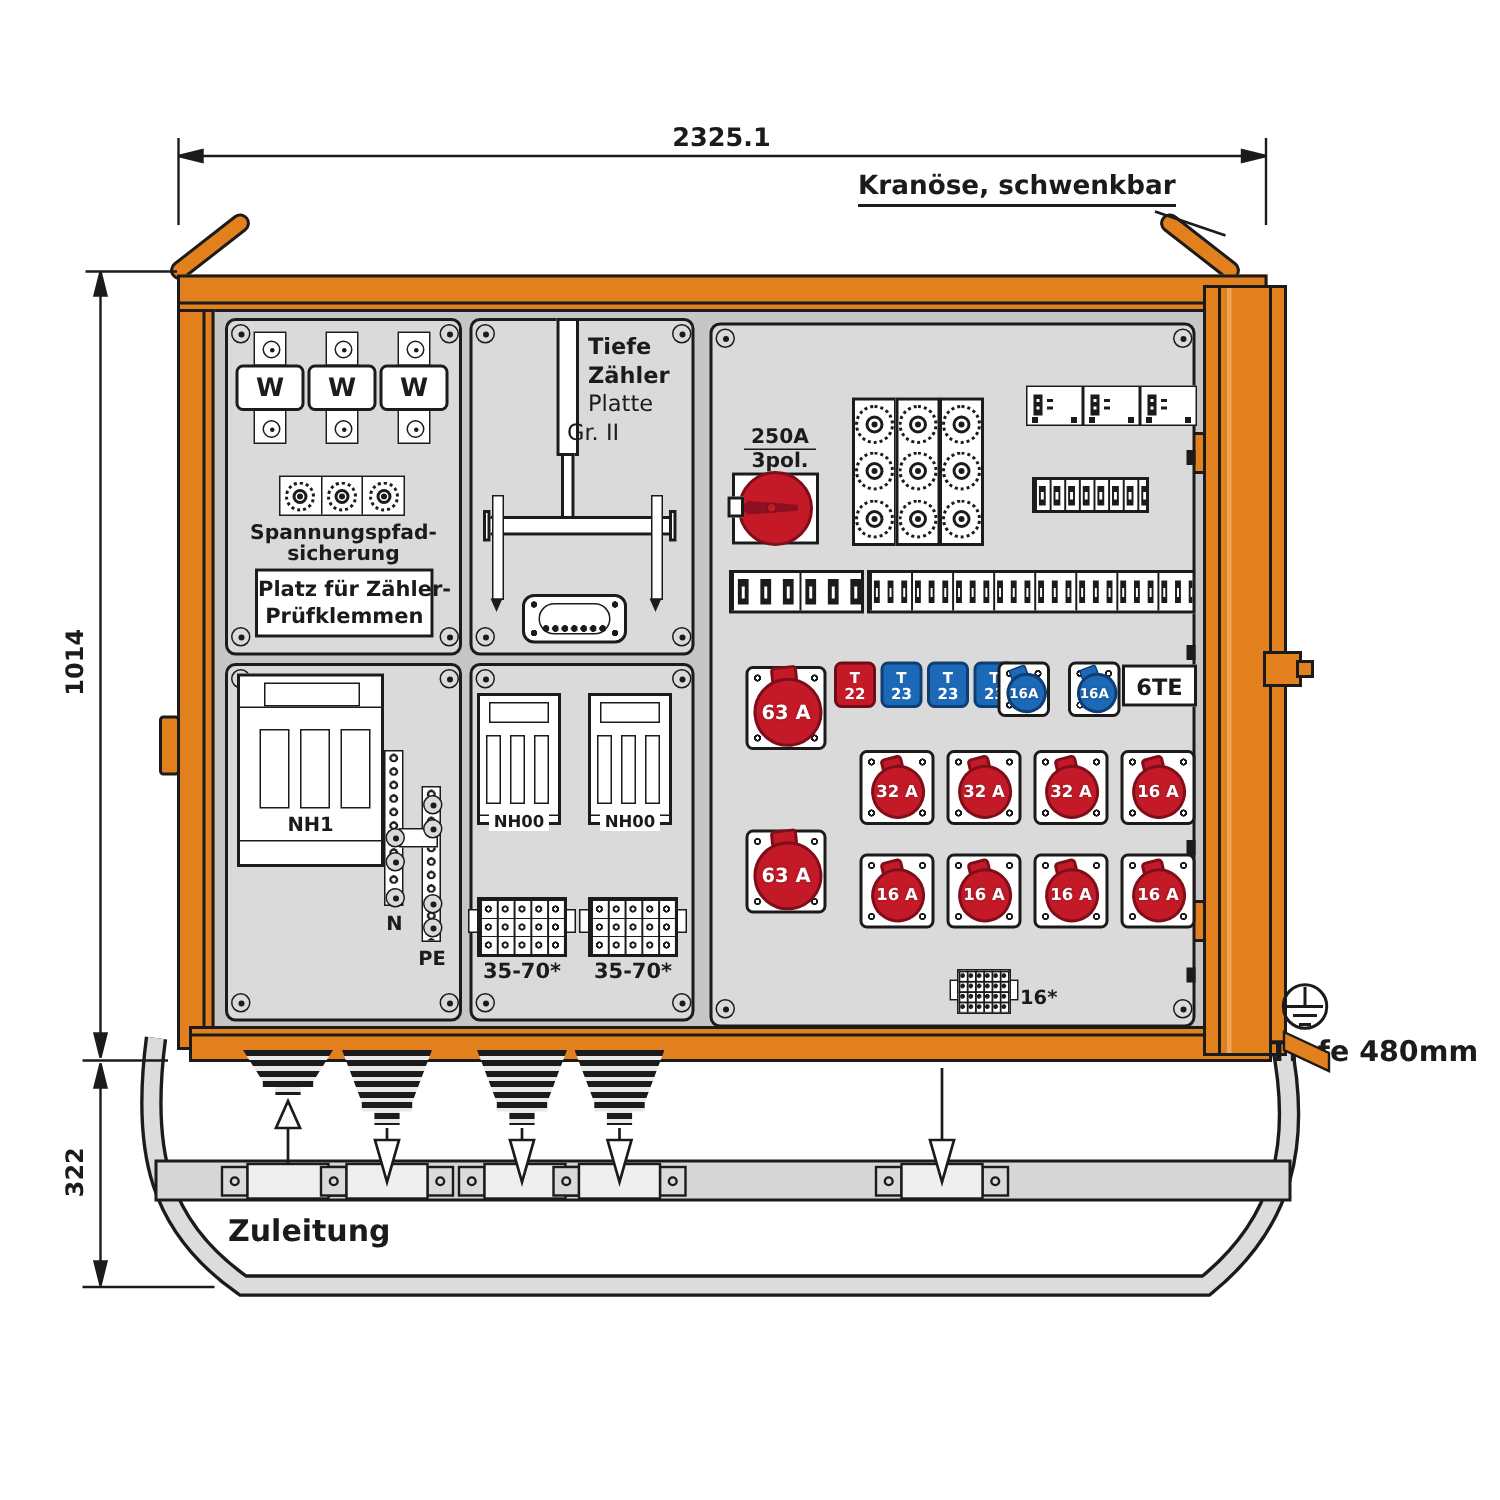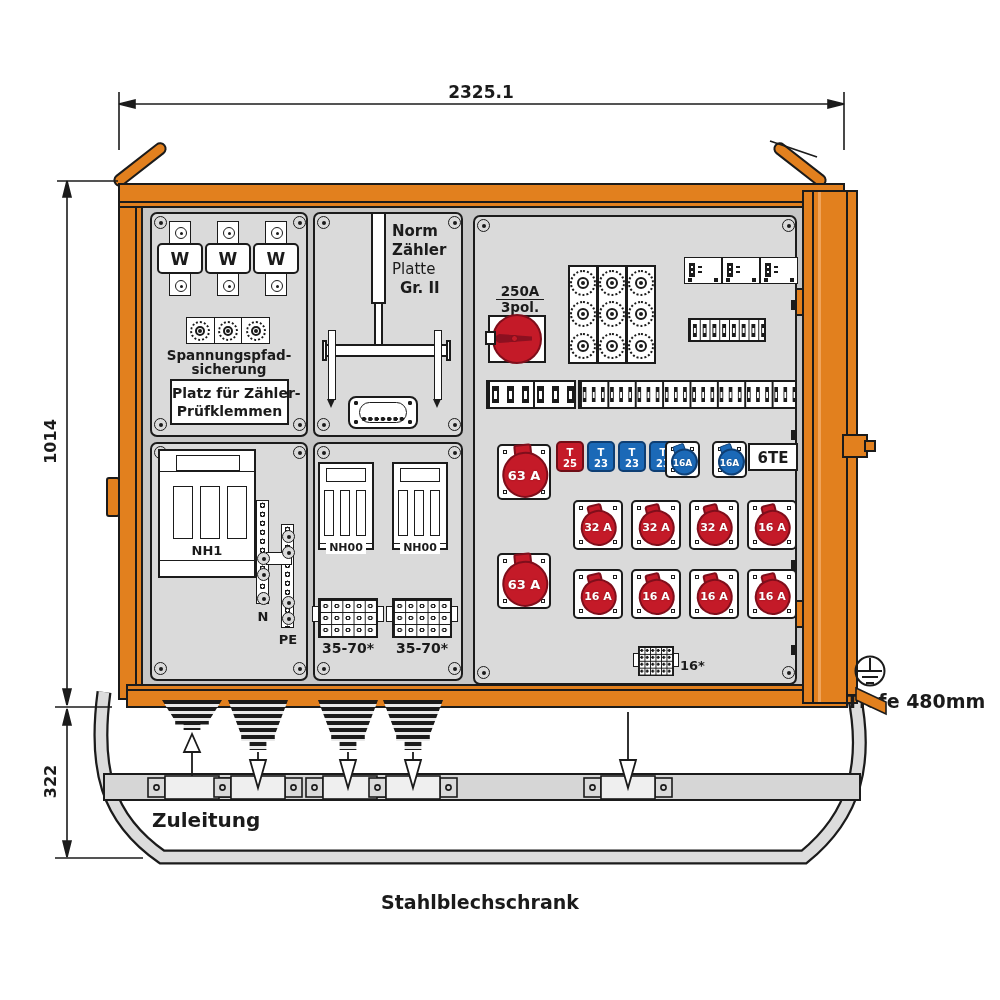--- a/index.html
+++ b/index.html
@@ -209,24 +209,24 @@
   </div>
 
   <div class="abs white" style="left:371px;top:212px;width:15px;height:92px"></div>
   <div class="abs white" style="left:374px;top:302px;width:9px;height:44px"></div>
   <div class="abs white" style="left:324px;top:344px;width:125px;height:13px"></div>
   <div class="abs white" style="left:322px;top:340px;width:5px;height:21px"></div>
   <div class="abs white" style="left:446px;top:340px;width:5px;height:21px"></div>
   <div class="pin" style="left:328px;top:330px;height:70px"></div>
   <div class="pin" style="left:434px;top:330px;height:70px"></div>
   <div class="conn" style="left:348px;top:396px;width:70px;height:33px"></div>
-  <div class="t" style="left:392px;top:222px;font-size:15px;font-weight:600">Norm</div>
+  <div class="t" style="left:392px;top:222px;font-size:15px;font-weight:600">Tiefe</div>
   <div class="t" style="left:392px;top:241px;font-size:15px;font-weight:600">Zähler</div>
   <div class="t" style="left:392px;top:260px;font-size:15px;font-weight:400">Platte</div>
-  <div class="t" style="left:400px;top:279px;font-size:15px;font-weight:700">Gr. II</div>
+  <div class="t" style="left:378px;top:279px;font-size:15px;font-weight:400">Gr. II</div>
 
   <div class="abs white" style="left:158px;top:449px;width:98px;height:129px"></div>
   <div class="abs white" style="left:176px;top:455px;width:64px;height:16px;border-width:1.6px"></div>
   <div class="abs" style="left:158px;top:471px;width:98px;height:0;border-top:1.8px solid #1b1b1b"></div>
   <div class="slot" style="left:173px;top:486px;width:20px;height:53px"></div>
   <div class="slot" style="left:200px;top:486px;width:20px;height:53px"></div>
   <div class="slot" style="left:227px;top:486px;width:20px;height:53px"></div>
   <div class="t ctr" style="left:158px;top:543px;width:98px;font-size:13px;font-weight:bold">NH1</div>
   <div class="abs" style="left:158px;top:560px;width:98px;height:0;border-top:1.8px solid #1b1b1b"></div>
 
@@ -323,21 +323,21 @@
   <div class="plate" style="left:497px;top:553px;width:54px;height:56px">
     <div class="socrot" style="transform:rotate(-6deg)">
       <div class="ccap" style="left:17px;top:-2px;width:18px;height:12px"></div>
       <div class="csoc" style="left:3px;top:6px;width:46px;height:46px"></div>
     </div>
     <div class="slabel" style="top:22px;font-size:13px">63 A</div>
   </div>
 
   <div class="tblock tred" style="left:556px;top:441px">
     <div>T</div>
-    <div>25</div>
+    <div>22</div>
   </div>
   <div class="tblock tblu" style="left:587px;top:441px">
     <div>T</div>
     <div>23</div>
   </div>
   <div class="tblock tblu" style="left:618px;top:441px">
     <div>T</div>
     <div>23</div>
   </div>
   <div class="tblock tblu" style="left:649px;top:441px">
@@ -426,24 +426,24 @@
   <div class="tab" style="left:673px;top:653px;width:6px;height:14px"></div>
   <div class="tgrid16" style="left:638px;top:646px;width:36px;height:30px"></div>
   <div class="t" style="left:680px;top:658px;font-size:13px;font-weight:bold">16*</div>
 
   <div class="gland" style="left:162px;top:700px;width:60px;height:30px"></div>
   <div class="gland" style="left:228px;top:700px;width:60px;height:50px"></div>
   <div class="gland" style="left:318px;top:700px;width:60px;height:50px"></div>
   <div class="gland" style="left:383px;top:700px;width:60px;height:50px"></div>
 
   <div class="t ctr" style="left:420px;top:82px;width:122px;font-size:17px;font-weight:600">2325.1</div>
+  <div class="t" style="left:572px;top:114px;font-size:17.5px;font-weight:600;border-bottom:2px solid #1b1b1b;padding-bottom:2px">Kranöse, schwenkbar</div>
   <div class="vdim" style="left:18px;top:432px;width:64px">1014</div>
   <div class="vdim" style="left:18px;top:772px;width:64px">322</div>
   <div class="t" style="left:152px;top:808px;font-size:20px;font-weight:600">Zuleitung</div>
-  <div class="t ctr" style="left:320px;top:891px;width:320px;font-size:19px;font-weight:600">Stahlblechschrank</div>
   <div class="t" style="left:846px;top:690px;font-size:19px;font-weight:600">Tiefe 480mm</div>
 
   <svg width="1000" height="1000">
     <g stroke="#1b1b1b" stroke-width="1.6" fill="#1b1b1b">
       <line x1="119" y1="104" x2="844" y2="104"></line>
       <polygon points="119,104 135,100 135,108"></polygon>
       <polygon points="844,104 828,100 828,108"></polygon>
       <line x1="119" y1="92" x2="119" y2="150" fill="none"></line>
       <line x1="844" y1="92" x2="844" y2="150" fill="none"></line>
     </g>

